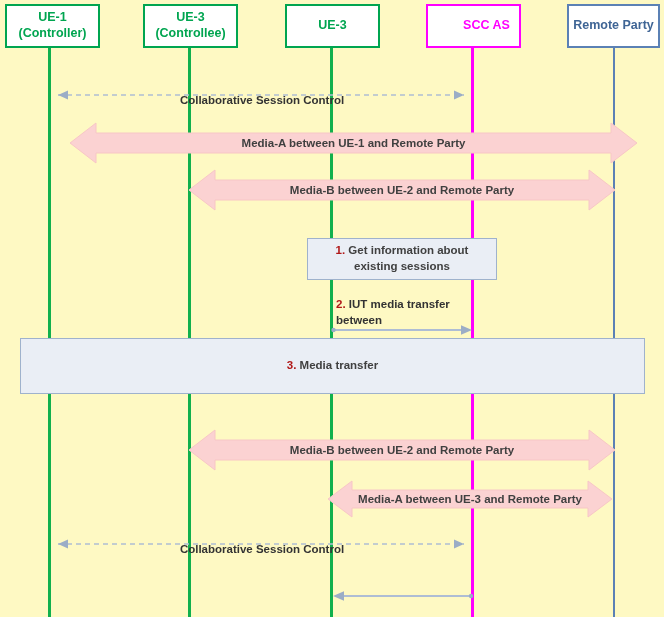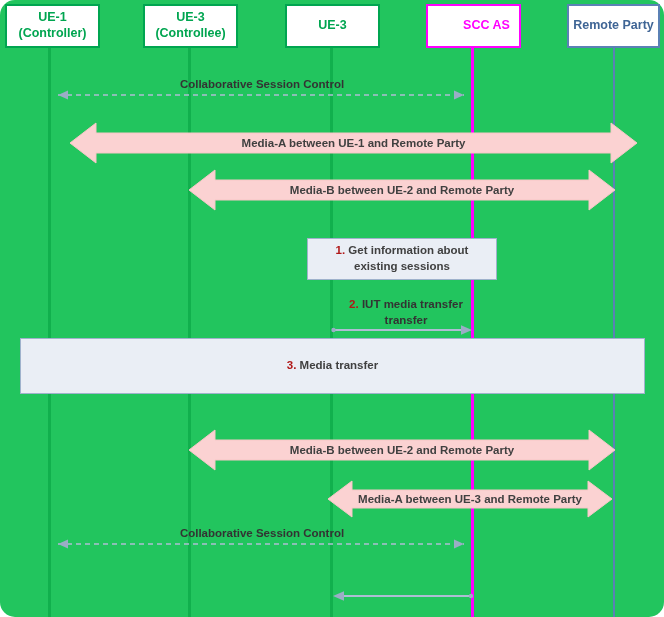--- a/index.html
+++ b/index.html
@@ -8,22 +8,21 @@
     background: #ffffff;
   }
   body {
     width: 664px; height: 617px;
     font-family: "Liberation Sans", sans-serif;
     overflow: hidden;
   }
   #diagram {
     position: relative;
     width: 664px; height: 617px;
-    background: #22c55e;
-    border-radius: 15px;
+    background: #fef9c3;
   }
 
   
   .actor-box {
     position: absolute;
     border: 2px solid #00a550;
     background: #ffffff;
     display: flex;
     flex-direction: column;
     align-items: center;
@@ -68,22 +67,22 @@
   .thin-arrow { position: absolute; }
   .thin-arrow svg { display: block; }
   .thin-label {
     position: absolute;
     font-size: 11.5px;
     font-weight: bold;
     color: #333333;
     line-height: 1.35;
     white-space: nowrap;
   }
-  .thin-label.center { text-align: center; }
-  .thin-label.left   { text-align: center; }
+  .thin-label.center { text-align: center; margin-top: 16px; }
+  .thin-label.left   { text-align: left; }
   .thin-label.right  { text-align: right; }
   .num { color: #b01818; }
 
   
   .proc-box {
     position: absolute;
     border: 1px solid #9fb2cc;
     background: #eaeef5;
     display: flex;
     align-items: center;
@@ -149,21 +148,21 @@
     <svg width="426" height="48" viewBox="0 0 426 48">
       <polygon points="0,24 26,4 26,14 400,14 400,4 426,24 400,44 400,34 26,34 26,44" fill="#fbd2d2" stroke="#f7c6c6" stroke-width="1"></polygon>
     </svg>
     <div class="media-label">Media-B between UE-2 and Remote Party</div>
   </div>
 
   <div class="proc-box" style="left:307px; top:238px; width:190px; height:42px;">
     <span><span class="num">1.</span> <span>Get information about existing sessions</span></span>
   </div>
 
-  <div class="thin-label left" style="left:336px; top:297px; width:140px;"><span class="num">2.</span> <span>IUT media transfer</span><br><span>transfer</span></div>
+  <div class="thin-label left" style="left:336px; top:297px; width:140px;"><span class="num">2.</span> <span>IUT media transfer</span><br><span>between</span></div>
   <div class="thin-arrow" style="left:331px; top:324px; width:143px; height:12px;">
     <svg width="143" height="12" viewBox="0 0 143 12">
       <line x1="2" y1="6" x2="133" y2="6" stroke="#aebdd4" stroke-width="1.8"></line>
       <circle cx="2.5" cy="6" r="2.2" fill="#9badc6"></circle>
       <polygon points="141,6 130,1.2 130,10.8" fill="#9badc6"></polygon>
     </svg>
   </div>
 
   <div class="proc-box" style="left:20px; top:338px; width:625px; height:56px;">
     <span><span class="num">3.</span> <span>Media transfer</span></span>

